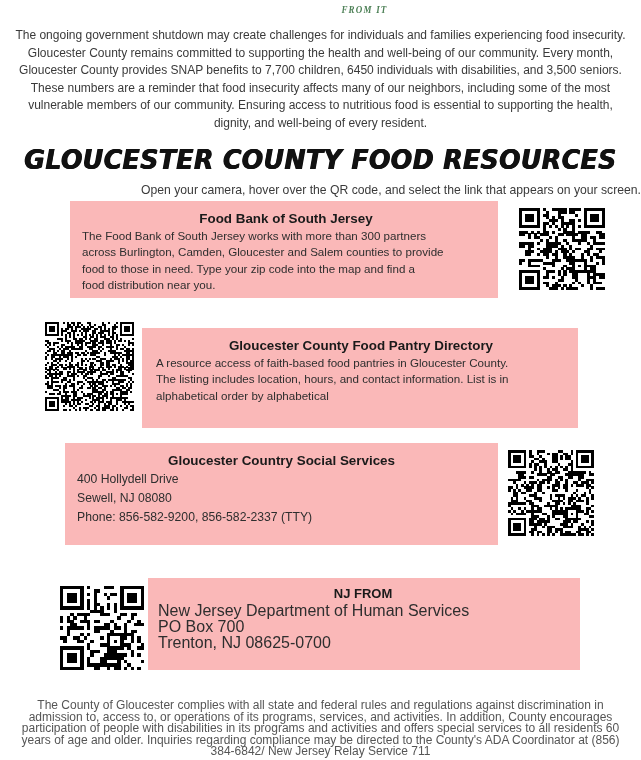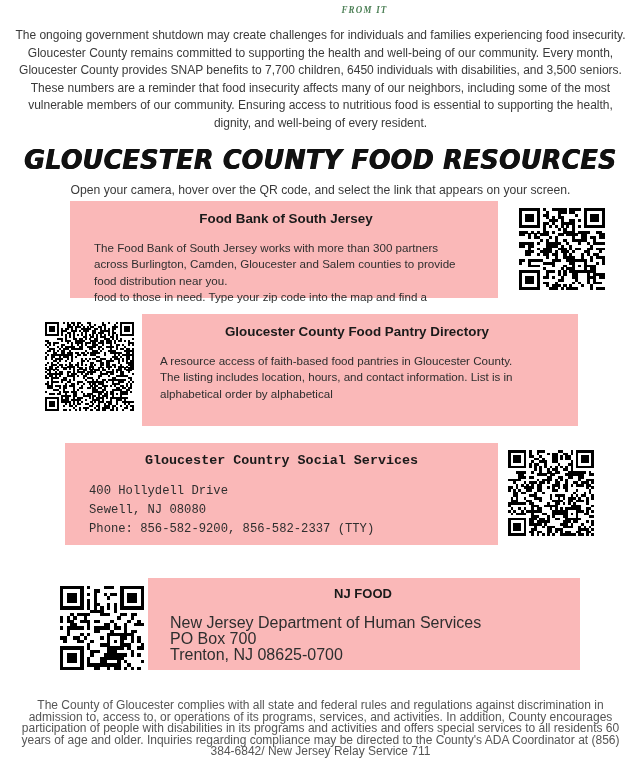--- a/index.html
+++ b/index.html
@@ -70,21 +70,21 @@
     transform: scaleX(0.97);
     text-shadow: 0.5px 0 0 #111, -0.5px 0 0 #111;
   }
 
   
   .subtitle {
     position: absolute;
     top: 171px;
     left: 0;
     width: 641px;
-    text-align: center;
+    text-align: right;
     font-size: 12.2px;
     color: #3a3a3a;
   }
 
   
   .card {
     position: absolute;
   }
   .panel {
     position: absolute;
@@ -96,21 +96,21 @@
     font-weight: bold;
     font-size: 13.4px;
     color: #1a1a1a;
     line-height: 18px;
     margin: 0;
   }
   .panel-body {
     font-size: 11.6px;
     line-height: 16.4px;
     color: #2e2e2e;
-    margin: 12px;
+    margin: 0;
   }
   .panel-body .ln { display: block; }
 
   
   .qr {
     position: absolute;
     background: #ffffff;
     image-rendering: pixelated;
   }
   .qr svg { display: block; }
@@ -139,22 +139,22 @@
 <h1 class="heading">GLOUCESTER COUNTY FOOD RESOURCES</h1>
 
 <p class="subtitle">Open your camera, hover over the QR code, and select the link that appears on your screen.</p>
 
 <div class="card">
   <div class="panel" style="left:70px; top:201px; width:428px; height:97px; padding:9px 8px 0 12px;">
     <div class="panel-title">Food Bank of South Jersey</div>
     <div class="panel-body">
       <span class="ln">The Food Bank of South Jersey works with more than 300 partners</span>
       <span class="ln">across Burlington, Camden, Gloucester and Salem counties to provide</span>
+      <span class="ln">food to those in need. Type your zip code into the map and find a</span>
       <span class="ln">food distribution near you.</span>
-      <span class="ln">food to those in need. Type your zip code into the map and find a</span>
     </div>
   </div>
   <div class="qr" id="qr0" style="left:519px; top:208px; width:86px; height:82px;">
       <svg width="100%" height="100%" viewBox="0 0 100 100" preserveAspectRatio="none" shape-rendering="crispEdges">
         <rect width="100" height="100" fill="#ffffff"></rect>
         <g fill="#000000">
           <rect x="0.0000" y="0.0000" width="3.5172" height="3.5172"></rect>
           <rect x="3.4483" y="0.0000" width="3.5172" height="3.5172"></rect>
           <rect x="6.8966" y="0.0000" width="3.5172" height="3.5172"></rect>
           <rect x="10.3448" y="0.0000" width="3.5172" height="3.5172"></rect>
@@ -1584,32 +1584,32 @@
           <rect x="66.6667" y="97.7778" width="2.2667" height="2.2667"></rect>
           <rect x="73.3333" y="97.7778" width="2.2667" height="2.2667"></rect>
           <rect x="75.5556" y="97.7778" width="2.2667" height="2.2667"></rect>
           <rect x="80.0000" y="97.7778" width="2.2667" height="2.2667"></rect>
           <rect x="86.6667" y="97.7778" width="2.2667" height="2.2667"></rect>
           <rect x="95.5556" y="97.7778" width="2.2667" height="2.2667"></rect>
           <rect x="97.7778" y="97.7778" width="2.2667" height="2.2667"></rect>
         </g>
       </svg>
     </div>
-  <div class="panel" style="left:142px; top:314px; width:436px; height:112px; padding:9px 12px 0 6px;">
+  <div class="panel" style="left:142px; top:328px; width:436px; height:100px; padding:9px 12px 0 14px;">
     <div class="panel-title">Gloucester County Food Pantry Directory</div>
     <div class="panel-body">
       <span class="ln">A resource access of faith-based food pantries in Gloucester County.</span>
       <span class="ln">The listing includes location, hours, and contact information. List is in</span>
       <span class="ln">alphabetical order by alphabetical</span>
     </div>
   </div>
 </div>
 
 <div class="card">
-  <div class="panel" style="left:65px; top:443px; width:433px; height:102px; padding:9px 12px 17px 12px;font-family:Liberation Mono, monospace;">
+  <div class="panel" style="left:65px; top:443px; width:433px; height:102px; padding:9px 12px 17px 12px;">
     <div class="panel-title">Gloucester Country Social Services</div>
     <div class="panel-body" style="font-size:12.2px; line-height:19px;">
       <span class="ln">400 Hollydell Drive</span>
       <span class="ln">Sewell, NJ 08080</span>
       <span class="ln">Phone: 856-582-9200, 856-582-2337 (TTY)</span>
     </div>
   </div>
   <div class="qr" id="qr2" style="left:508px; top:450px; width:86px; height:86px;">
       <svg width="100%" height="100%" viewBox="0 0 100 100" preserveAspectRatio="none" shape-rendering="crispEdges">
         <rect width="100" height="100" fill="#ffffff"></rect>
@@ -2440,21 +2440,21 @@
           <rect x="56.0000" y="96.0000" width="4.0800" height="4.0800"></rect>
           <rect x="64.0000" y="96.0000" width="4.0800" height="4.0800"></rect>
           <rect x="68.0000" y="96.0000" width="4.0800" height="4.0800"></rect>
           <rect x="76.0000" y="96.0000" width="4.0800" height="4.0800"></rect>
           <rect x="84.0000" y="96.0000" width="4.0800" height="4.0800"></rect>
           <rect x="92.0000" y="96.0000" width="4.0800" height="4.0800"></rect>
         </g>
       </svg>
     </div>
   <div class="panel" style="left:148px; top:578px; width:432px; height:92px; padding:7px 12px 0 10px;">
-    <div class="panel-title" style="font-size:13px;">NJ FOOD</div>
+    <div class="panel-title" style="font-size:13px;">NJ FROM</div>
     <div class="panel-body" style="font-size:16px; line-height:16px;">
       <span class="ln">New Jersey Department of Human Services</span>
       <span class="ln">PO Box 700</span>
       <span class="ln">Trenton, NJ 08625-0700</span>
     </div>
   </div>
 </div>
 
 <p class="footer">The County of Gloucester complies with all state and federal rules and regulations against discrimination in admission to, access to, or operations of its programs, services, and activities. In addition, County encourages participation of people with disabilities in its programs and activities and offers special services to all residents 60 years of age and older. Inquiries regarding compliance may be directed to the County's ADA Coordinator at (856) 384-6842/ New Jersey Relay Service 711</p>
 

